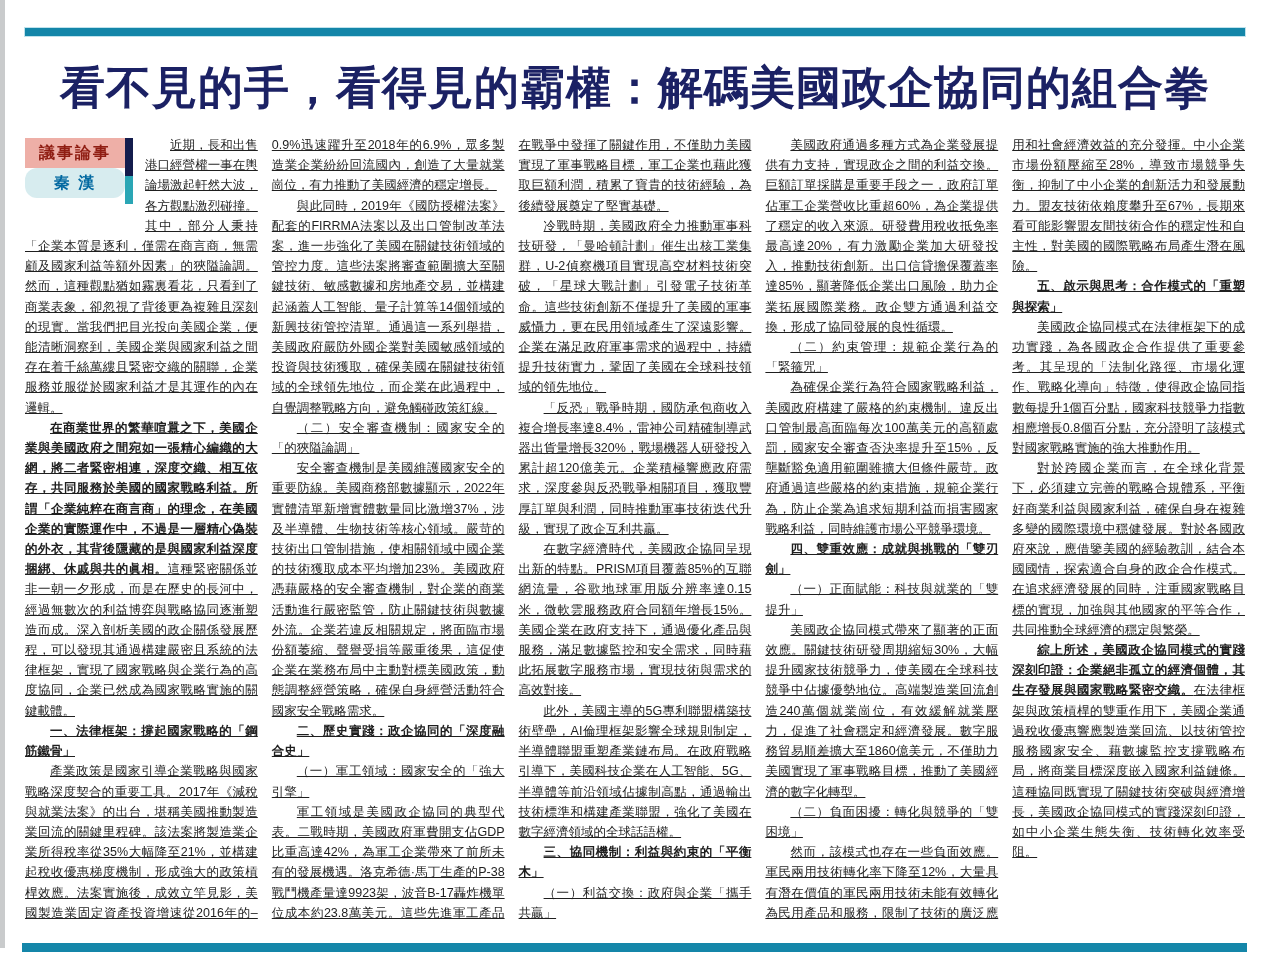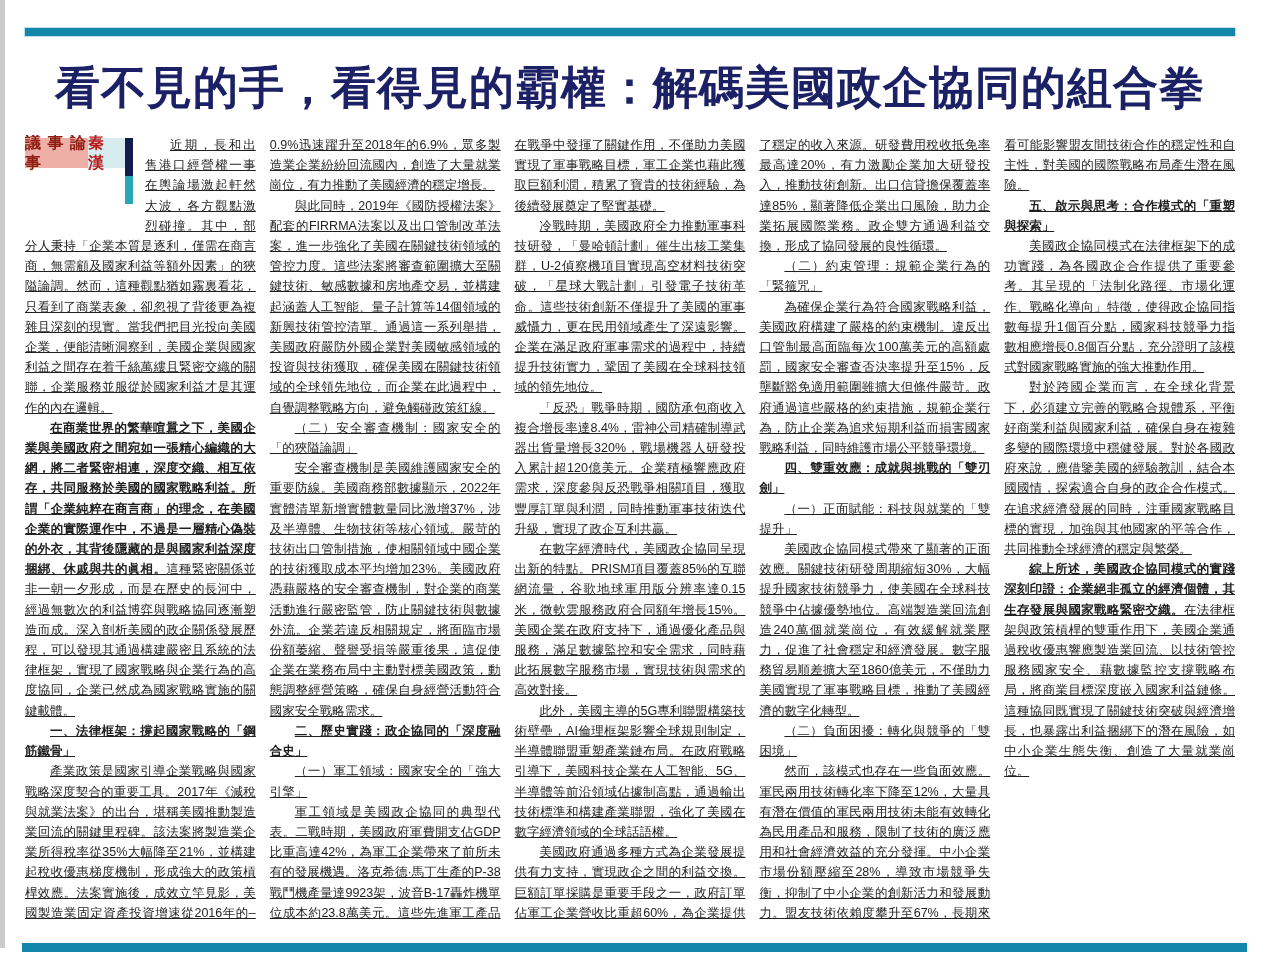--- a/index.html
+++ b/index.html
@@ -9,21 +9,21 @@
     background: #ffffff;
     font-family: "Liberation Sans", sans-serif;
     position: relative;
     overflow: hidden;
   }
   .page-edge {
     position: absolute; left: 0; top: 0;
     width: 5px; height: 948px;
     background: #c9cbcc;
   }
-  .sheet { padding: 0 34px 0 25px; margin-top: 28px; }
+  .sheet { padding: 0 24px 0 25px; margin-top: 28px; }
   .top-rule {
     height: 8px; margin-top: 7px;
     background: #1486a9;
     box-shadow: 0 0 0 1px #bfe2ec;
   }
   .headline {
     margin: 22px 0 0 0;
     text-align: center;
     font-size: 45px;
     line-height: 60px;
@@ -49,21 +49,21 @@
     margin: 0; text-indent: 2em; text-decoration: underline;
   }
   .article .h1 { font-weight: bold; }
   .article .bold { font-weight: bold; }
   .label-box {
     float: left;
     width: 108px;
     margin: 3px 12px 16px 0;
     display: flex;
   }
-  .label-cells { width: 100px; display: flex; flex-direction: row; }
+  .label-cells { width: 100px; display: flex; flex-direction: column; }
   .label-cell {
     height: 30px;
     display: flex; align-items: center; justify-content: center;
     font-size: 16px; font-weight: bold; letter-spacing: 2px;
   }
   .label-title { background: #eeafa7; color: #8f1d12; }
   .label-author { background: #d7ecef; color: #15707f; }
   .label-accents { width: 8px; display: flex; flex-direction: column; }
   .accent-navy { height: 38px; background: #141c4d; }
   .accent-teal { height: 28px; background: #2aa6b5; }
@@ -81,21 +81,21 @@
 
 <div class="sheet">
   <div class="top-rule" style="background: rgb(20, 134, 169);"></div>
 
   <h1 class="headline" style="color: rgb(27, 33, 100);">看不見的手，看得見的霸權：解碼美國政企協同的組合拳</h1>
 
   <div class="article">
     <aside class="label-box">
       <div class="label-cells">
         <div class="label-cell label-title" style="background: rgb(238, 175, 167); color: rgb(143, 29, 18);">議事論事</div>
-        <div class="label-cell label-author" style="background: rgb(215, 236, 239); color: #b91c1c;">秦 漢</div>
+        <div class="label-cell label-author" style="background: rgb(215, 236, 239); color: #0369a1; border-radius: 12px;">秦 漢</div>
       </div>
       <div class="label-accents">
         <div class="accent-navy" style="background: rgb(20, 28, 77);"></div>
         <div class="accent-teal" style="background: rgb(42, 166, 181);"></div>
       </div>
     </aside>
 
   <p class="para"><span>近期，長和出售港口經營權一事在輿論場激起軒然大波，各方觀點激烈碰撞。其中，部分人秉持「企業本質是逐利，僅需在商言商，無需顧及國家利益等額外因素」的狹隘論調。然而，這種觀點猶如霧裏看花，只看到了商業表象，卻忽視了背後更為複雜且深刻的現實。當我們把目光投向美國企業，便能清晰洞察到，美國企業與國家利益之間存在着千絲萬縷且緊密交織的關聯，企業服務並服從於國家利益才是其運作的內在邏輯。</span></p>
       <p class="para"><span class="bold">在商業世界的繁華喧囂之下，美國企業與美國政府之間宛如一張精心編織的大網，將二者緊密相連，深度交織、相互依存，共同服務於美國的國家戰略利益。所謂「企業純粹在商言商」的理念，在美國企業的實際運作中，不過是一層精心偽裝的外衣，其背後隱藏的是與國家利益深度捆綁、休戚與共的眞相。</span><span>這種緊密關係並非一朝一夕形成，而是在歷史的長河中，經過無數次的利益博弈與戰略協同逐漸塑造而成。深入剖析美國的政企關係發展歷程，可以發現其通過構建嚴密且系統的法律框架，實現了國家戰略與企業行為的高度協同，企業已然成為國家戰略實施的關鍵載體。</span></p>
       <p class="h1"><span>一、法律框架：撐起國家戰略的「鋼筋鐵骨」</span></p>
@@ -103,28 +103,30 @@
       <p class="para"><span>與此同時，2019年《國防授權法案》配套的FIRRMA法案以及出口管制改革法案，進一步強化了美國在關鍵技術領域的管控力度。這些法案將審查範圍擴大至關鍵技術、敏感數據和房地產交易，並構建起涵蓋人工智能、量子計算等14個領域的新興技術管控清單。通過這一系列舉措，美國政府嚴防外國企業對美國敏感領域的投資與技術獲取，確保美國在關鍵技術領域的全球領先地位，而企業在此過程中，自覺調整戰略方向，避免觸碰政策紅線。</span></p>
       <p class="h2"><span>（二）安全審查機制：國家安全的「的狹隘論調」</span></p>
       <p class="para"><span>安全審查機制是美國維護國家安全的重要防線。美國商務部數據顯示，2022年實體清單新增實體數量同比激增37%，涉及半導體、生物技術等核心領域。嚴苛的技術出口管制措施，使相關領域中國企業的技術獲取成本平均增加23%。美國政府憑藉嚴格的安全審查機制，對企業的商業活動進行嚴密監管，防止關鍵技術與數據外流。企業若違反相關規定，將面臨市場份額萎縮、聲譽受損等嚴重後果，這促使企業在業務布局中主動對標美國政策，動態調整經營策略，確保自身經營活動符合國家安全戰略需求。</span></p>
       <p class="h1"><span>二、歷史實踐：政企協同的「深度融合史」</span></p>
       <p class="h2"><span>（一）軍工領域：國家安全的「強大引擎」</span></p>
       <p class="para"><span>軍工領域是美國政企協同的典型代表。二戰時期，美國政府軍費開支佔GDP比重高達42%，為軍工企業帶來了前所未有的發展機遇。洛克希德·馬丁生產的P-38戰鬥機產量達9923架，波音B-17轟炸機單位成本約23.8萬美元。這些先進軍工產品在戰爭中發揮了關鍵作用，不僅助力美國實現了軍事戰略目標，軍工企業也藉此獲取巨額利潤，積累了寶貴的技術經驗，為後續發展奠定了堅實基礎。</span></p>
       <p class="para"><span>冷戰時期，美國政府全力推動軍事科技研發，「曼哈頓計劃」催生出核工業集群，U-2偵察機項目實現高空材料技術突破，「星球大戰計劃」引發電子技術革命。這些技術創新不僅提升了美國的軍事威懾力，更在民用領域產生了深遠影響。企業在滿足政府軍事需求的過程中，持續提升技術實力，鞏固了美國在全球科技領域的領先地位。</span></p>
       <p class="para"><span>「反恐」戰爭時期，國防承包商收入複合增長率達8.4%，雷神公司精確制導武器出貨量增長320%，戰場機器人研發投入累計超120億美元。企業積極響應政府需求，深度參與反恐戰爭相關項目，獲取豐厚訂單與利潤，同時推動軍事技術迭代升級，實現了政企互利共贏。</span></p>
       <p class="para"><span>在數字經濟時代，美國政企協同呈現出新的特點。PRISM項目覆蓋85%的互聯網流量，谷歌地球軍用版分辨率達0.15米，微軟雲服務政府合同額年增長15%。美國企業在政府支持下，通過優化產品與服務，滿足數據監控和安全需求，同時藉此拓展數字服務市場，實現技術與需求的高效對接。</span></p>
       <p class="para"><span>此外，美國主導的5G專利聯盟構築技術壁壘，AI倫理框架影響全球規則制定，半導體聯盟重塑產業鏈布局。在政府戰略引導下，美國科技企業在人工智能、5G、半導體等前沿領域佔據制高點，通過輸出技術標準和構建產業聯盟，強化了美國在數字經濟領域的全球話語權。</span></p>
+      <p class="h1"><span>三、協同機制：利益與約束的「平衡木」</span></p>
+      <p class="h2"><span>（一）利益交換：政府與企業「攜手共贏」</span></p>
       <p class="para"><span>美國政府通過多種方式為企業發展提供有力支持，實現政企之間的利益交換。巨額訂單採購是重要手段之一，政府訂單佔軍工企業營收比重超60%，為企業提供了穩定的收入來源。研發費用稅收抵免率最高達20%，有力激勵企業加大研發投入，推動技術創新。出口信貸擔保覆蓋率達85%，顯著降低企業出口風險，助力企業拓展國際業務。政企雙方通過利益交換，形成了協同發展的良性循環。</span></p>
       <p class="h2"><span>（二）約束管理：規範企業行為的「緊箍咒」</span></p>
       <p class="para"><span>為確保企業行為符合國家戰略利益，美國政府構建了嚴格的約束機制。違反出口管制最高面臨每次100萬美元的高額處罰，國家安全審查否決率提升至15%，反壟斷豁免適用範圍雖擴大但條件嚴苛。政府通過這些嚴格的約束措施，規範企業行為，防止企業為追求短期利益而損害國家戰略利益，同時維護市場公平競爭環境。</span></p>
       <p class="h1"><span>四、雙重效應：成就與挑戰的「雙刃劍」</span></p>
       <p class="h2"><span>（一）正面賦能：科技與就業的「雙提升」</span></p>
       <p class="para"><span>美國政企協同模式帶來了顯著的正面效應。關鍵技術研發周期縮短30%，大幅提升國家技術競爭力，使美國在全球科技競爭中佔據優勢地位。高端製造業回流創造240萬個就業崗位，有效緩解就業壓力，促進了社會穩定和經濟發展。數字服務貿易順差擴大至1860億美元，不僅助力美國實現了軍事戰略目標，推動了美國經濟的數字化轉型。</span></p>
       <p class="h2"><span>（二）負面困擾：轉化與競爭的「雙困境」</span></p>
       <p class="para"><span>然而，該模式也存在一些負面效應。軍民兩用技術轉化率下降至12%，大量具有潛在價值的軍民兩用技術未能有效轉化為民用產品和服務，限制了技術的廣泛應用和社會經濟效益的充分發揮。中小企業市場份額壓縮至28%，導致市場競爭失衡，抑制了中小企業的創新活力和發展動力。盟友技術依賴度攀升至67%，長期來看可能影響盟友間技術合作的穩定性和自主性，對美國的國際戰略布局產生潛在風險。</span></p>
       <p class="h1"><span>五、啟示與思考：合作模式的「重塑與探索」</span></p>
       <p class="para"><span>美國政企協同模式在法律框架下的成功實踐，為各國政企合作提供了重要參考。其呈現的「法制化路徑、市場化運作、戰略化導向」特徵，使得政企協同指數每提升1個百分點，國家科技競爭力指數相應增長0.8個百分點，充分證明了該模式對國家戰略實施的強大推動作用。</span></p>
       <p class="para"><span>對於跨國企業而言，在全球化背景下，必須建立完善的戰略合規體系，平衡好商業利益與國家利益，確保自身在複雜多變的國際環境中穩健發展。對於各國政府來說，應借鑒美國的經驗教訓，結合本國國情，探索適合自身的政企合作模式。在追求經濟發展的同時，注重國家戰略目標的實現，加強與其他國家的平等合作，共同推動全球經濟的穩定與繁榮。</span></p>
-      <p class="para"><span class="bold">綜上所述，美國政企協同模式的實踐深刻印證：企業絕非孤立的經濟個體，其生存發展與國家戰略緊密交織。</span><span>在法律框架與政策槓桿的雙重作用下，美國企業通過稅收優惠響應製造業回流、以技術管控服務國家安全、藉數據監控支撐戰略布局，將商業目標深度嵌入國家利益鏈條。這種協同既實現了關鍵技術突破與經濟增長，也暴露出利益捆綁下的潛在風險，如中小企業生態失衡、創造了大量就業崗位。</span></p>
+      <p class="para"><span class="bold">綜上所述，美國政企協同模式的實踐深刻印證：企業絕非孤立的經濟個體，其生存發展與國家戰略緊密交織。</span><span>在法律框架與政策槓桿的雙重作用下，美國企業通過稅收優惠響應製造業回流、以技術管控服務國家安全、藉數據監控支撐戰略布局，將商業目標深度嵌入國家利益鏈條。這種協同既實現了關鍵技術突破與經濟增長，美國政企協同模式的實踐深刻印證，如中小企業生態失衡、技術轉化效率受阻。</span></p>
     </div>
 </div>
 
 <div class="bottom-rule" style="background: rgb(20, 134, 169);"></div>
 
 </body></html>

